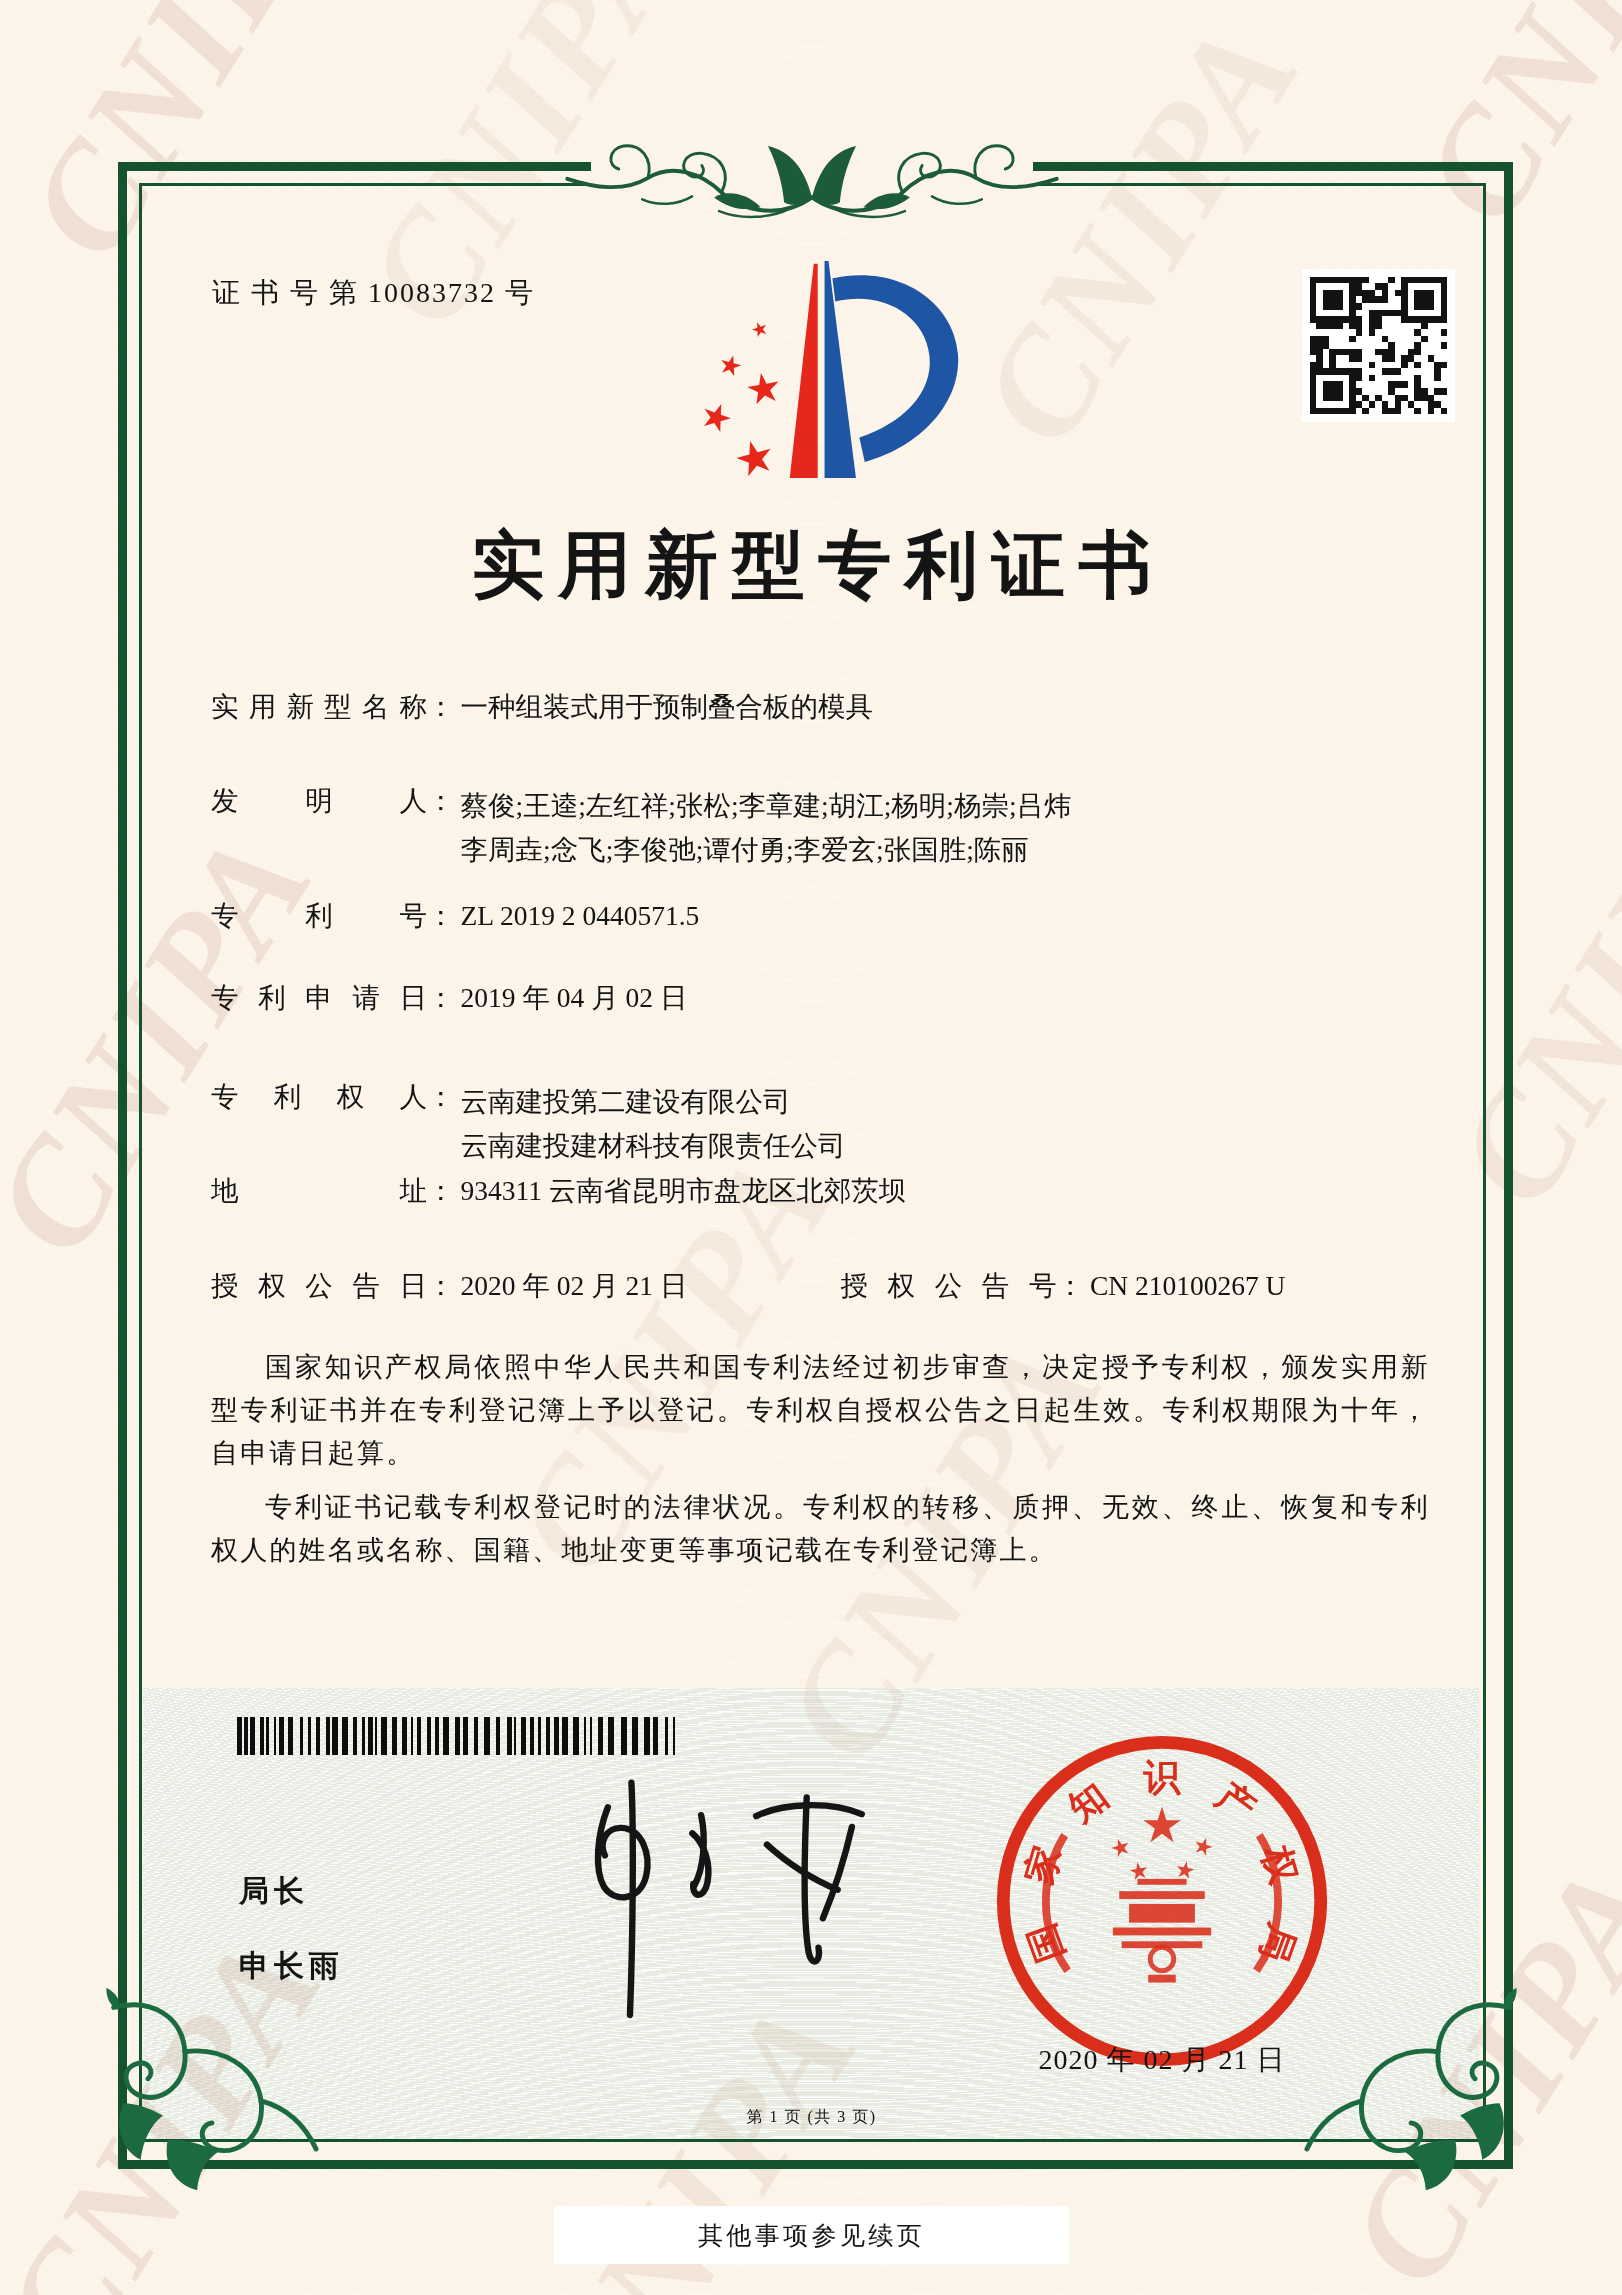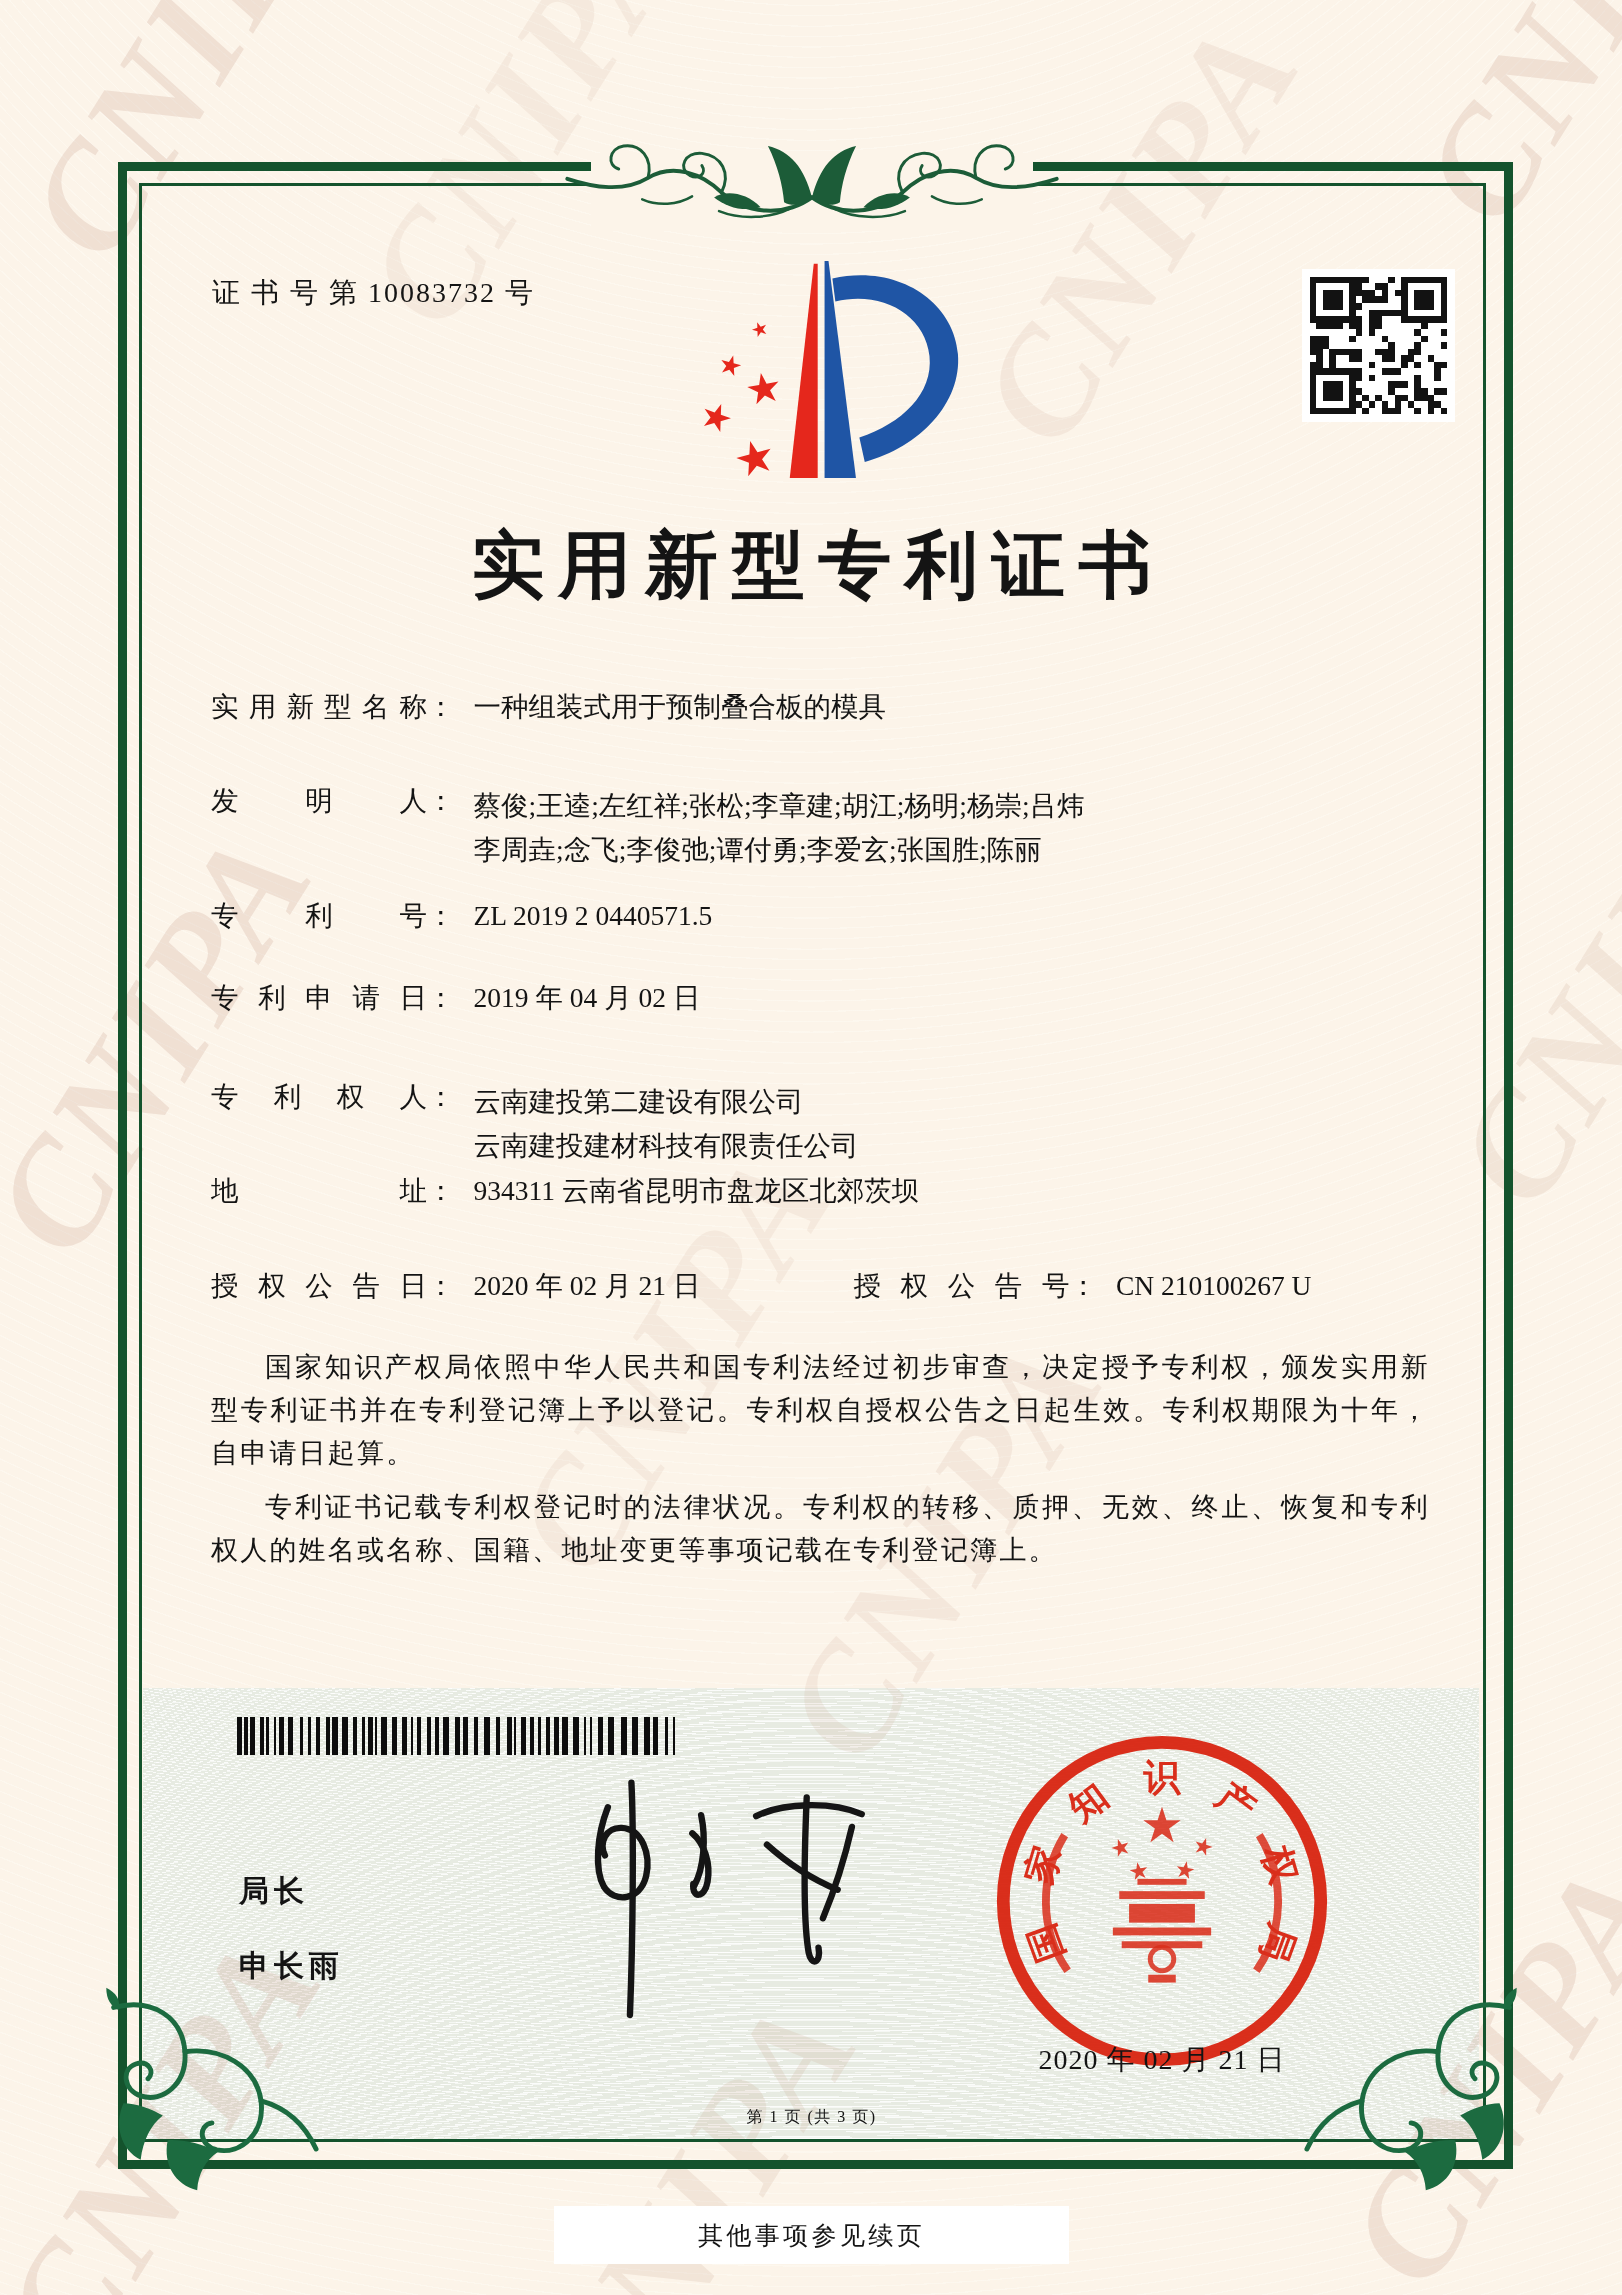--- a/index.html
+++ b/index.html
@@ -73,21 +73,21 @@
     text-indent:13.7px;
     margin-top:30px;
   }
 
   .row{position:absolute;left:211px;display:flex;align-items:flex-start;font-size:27.5px;line-height:1.25;}
   .row .lbl{
     display:inline-block;width:216px;flex:none;
     text-align:justify;text-align-last:justify;-moz-text-align-last:justify;
   }
   .row .colon{flex:none;}
-  .row .val{margin-left:19px;white-space:nowrap;}
+  .row .val{margin-left:6px;white-space:nowrap;}
   .row .val.multi{line-height:44px;white-space:nowrap;}
   .row-name{top:690px;}
   .row-inventor{top:784px;}
   .row-patno{top:899px;}
   .row-filing{top:981px;}
   .row-patentee{top:1080px;}
   .row-address{top:1174px;}
   .row-grant{top:1269px;}
   .pair2{margin-left:153px;display:flex;}
 

